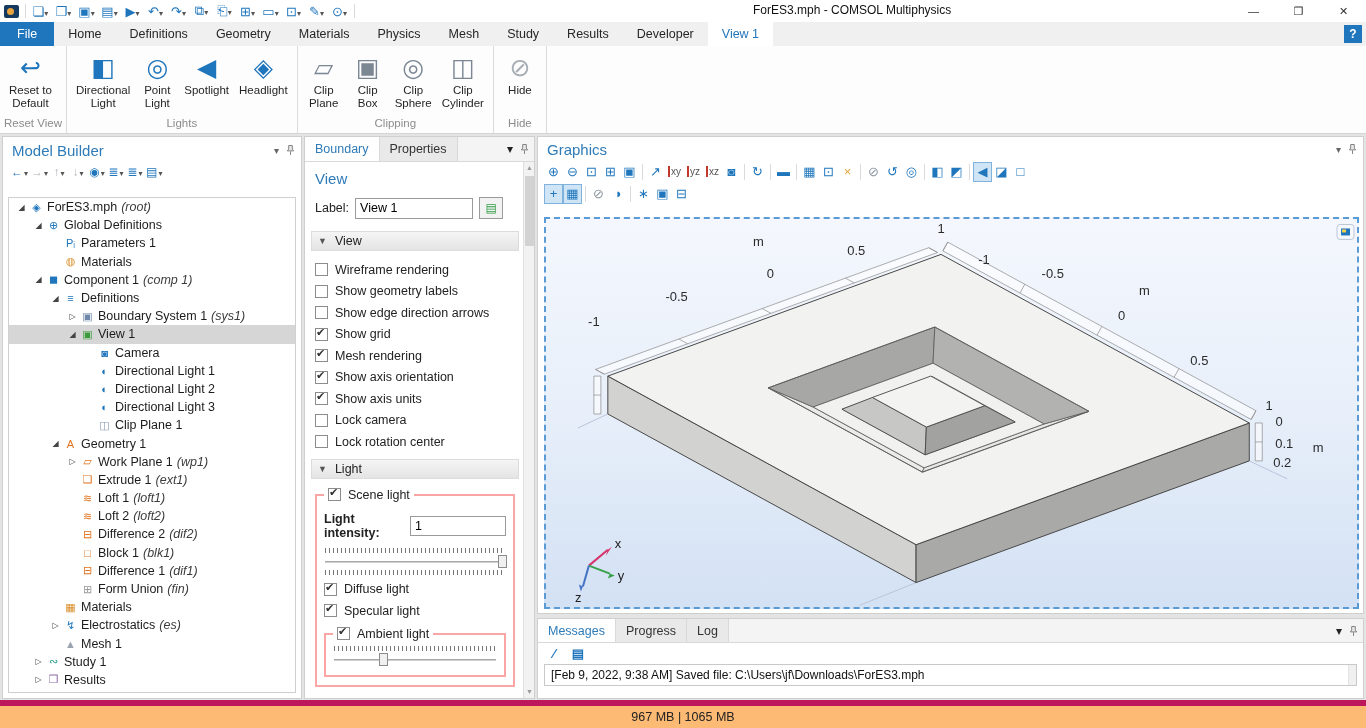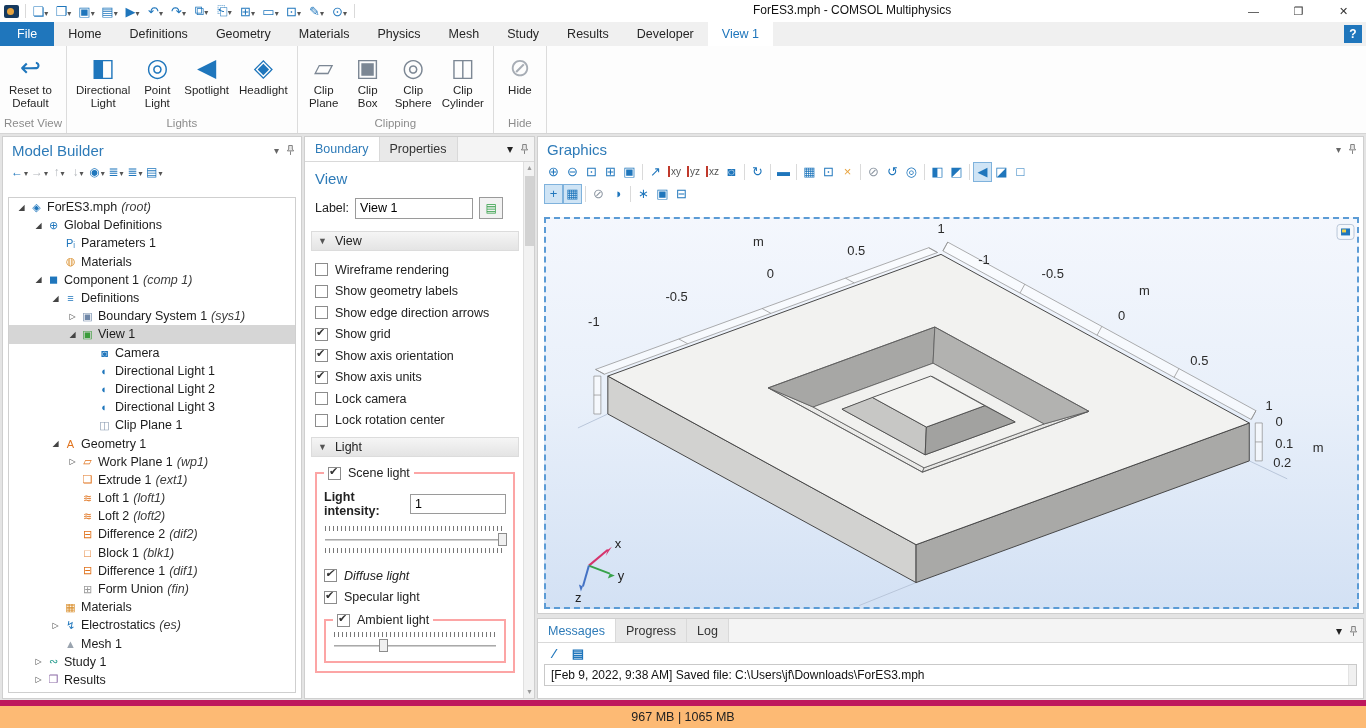--- a/index.html
+++ b/index.html
@@ -476,20 +476,24 @@
           <div class="cbrow">
             <span class="cb"></span>
             <span class="cblabel">Show edge direction arrows</span>
           </div>
           <div class="cbrow">
             <span class="cb checked"></span>
             <span class="cblabel">Show grid</span>
           </div>
           <div class="cbrow">
             <span class="cb checked"></span>
+            <span class="cblabel">Mesh rendering</span>
+          </div>
+          <div class="cbrow">
+            <span class="cb checked"></span>
             <span class="cblabel">Show axis orientation</span>
           </div>
           <div class="cbrow">
             <span class="cb checked"></span>
             <span class="cblabel">Show axis units</span>
           </div>
           <div class="cbrow">
             <span class="cb"></span>
             <span class="cblabel">Lock camera</span>
           </div>
@@ -512,21 +516,21 @@
         <div class="introw">
           <label>Light intensity:</label>
           <input value="1" style="">
         </div>
         <div class="ticks"></div>
         <div class="slider">
           <div class="track"></div>
             <div class="thumb" style="left:96%;"></div>
         </div>
         <div class="ticks"></div>
-        <div class="cbrow" style="margin-top:12px;font-style:italic;">
+        <div class="cbrow" style="margin-top:4px;">
           <span class="cb checked"></span>
           <span class="cblabel">Diffuse light</span>
         </div>
         <div class="cbrow">
           <span class="cb checked"></span>
           <span class="cblabel">Specular light</span>
         </div>
         <fieldset>
           <legend>
             <span class="cbrow">

